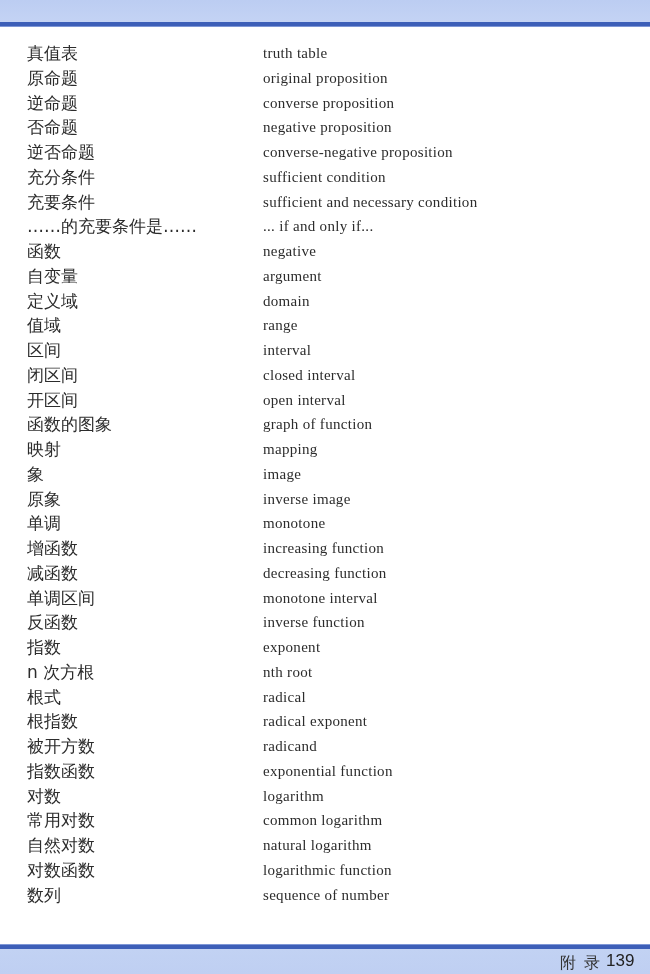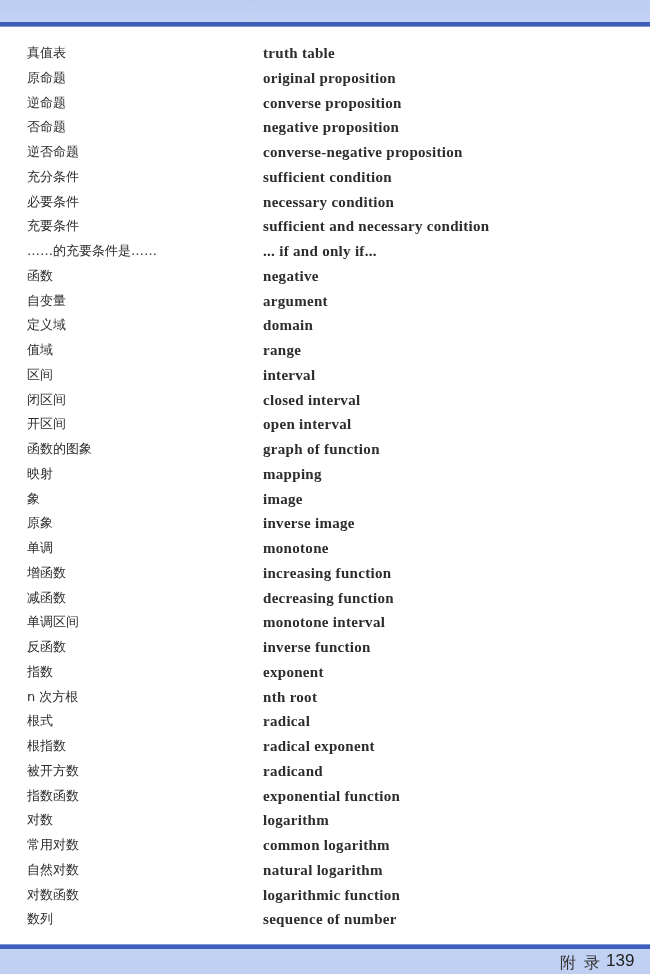--- a/index.html
+++ b/index.html
@@ -70,36 +70,35 @@
   }
   .row {
     height: 24.75px;
     position: relative;
   }
   .zh {
     position: absolute;
     left: 27px;
     top: 0;
     font-family: "DejaVu Sans", "Liberation Sans", sans-serif;
-    font-size: 13px;
+    font-size: 17px;
     line-height: 24px;
     color: #2c2c2c;
     white-space: nowrap;
   }
   .en {
     position: absolute;
     left: 263px;
     top: 0;
     font-family: "Liberation Serif", "DejaVu Serif", serif;
     font-size: 15px;
     line-height: 24px;
     color: #2c2c2c;
     white-space: nowrap;
     letter-spacing: 0.3px;
-    font-weight: bold;
   }
 </style>
 </head>
 <body>
 
 <div class="top-band"></div>
 <div class="top-rule"></div>
 
 <div class="glossary" id="glossary">
   <div class="row">
@@ -118,24 +117,20 @@
       <span class="zh">否命题</span>
       <span class="en">negative proposition</span>
     </div>
   <div class="row">
       <span class="zh">逆否命题</span>
       <span class="en">converse-negative proposition</span>
     </div>
   <div class="row">
       <span class="zh">充分条件</span>
       <span class="en">sufficient condition</span>
-    </div>
-  <div class="row">
-      <span class="zh">必要条件</span>
-      <span class="en">necessary condition</span>
     </div>
   <div class="row">
       <span class="zh">充要条件</span>
       <span class="en">sufficient and necessary condition</span>
     </div>
   <div class="row">
       <span class="zh">……的充要条件是……</span>
       <span class="en">... if and only if...</span>
     </div>
   <div class="row">

